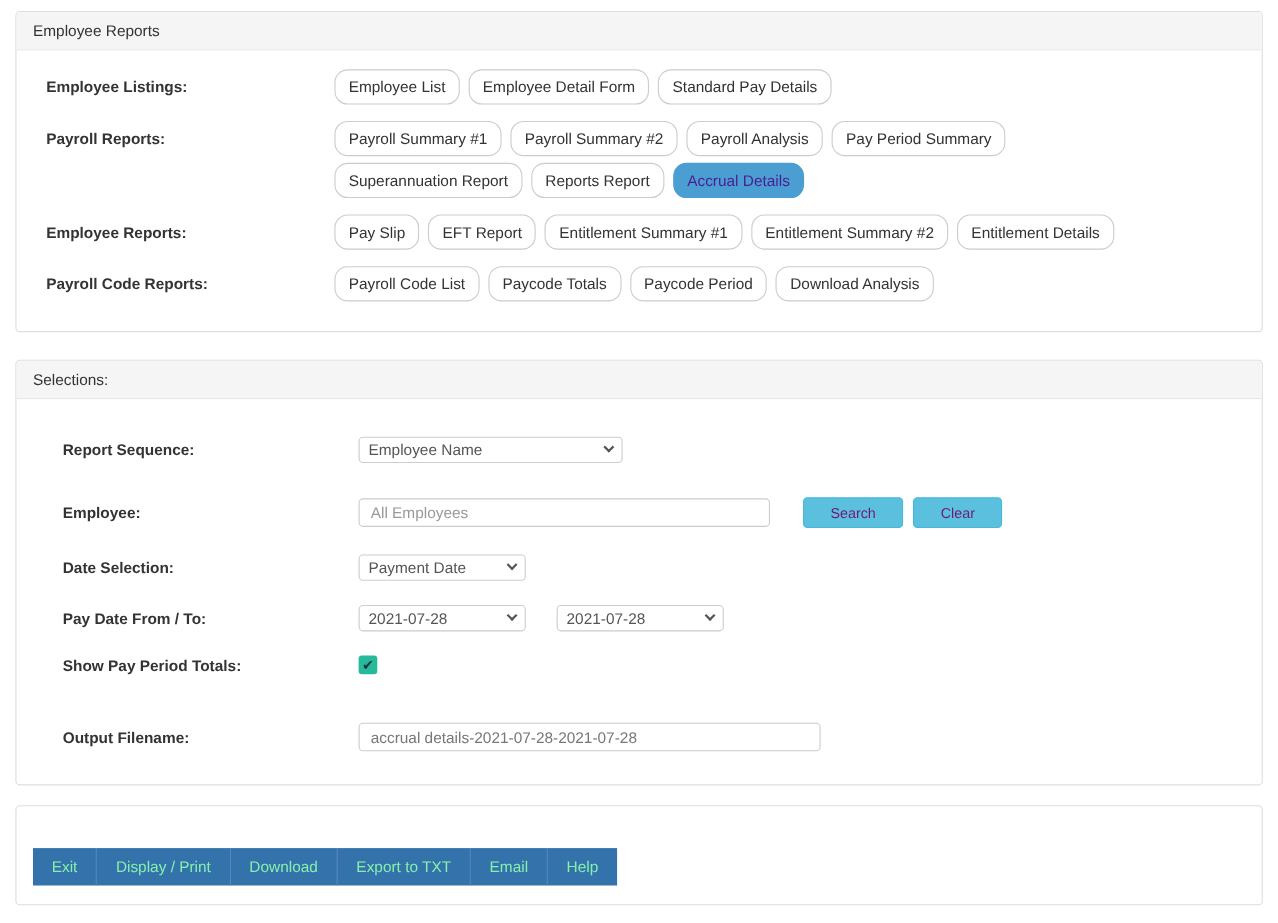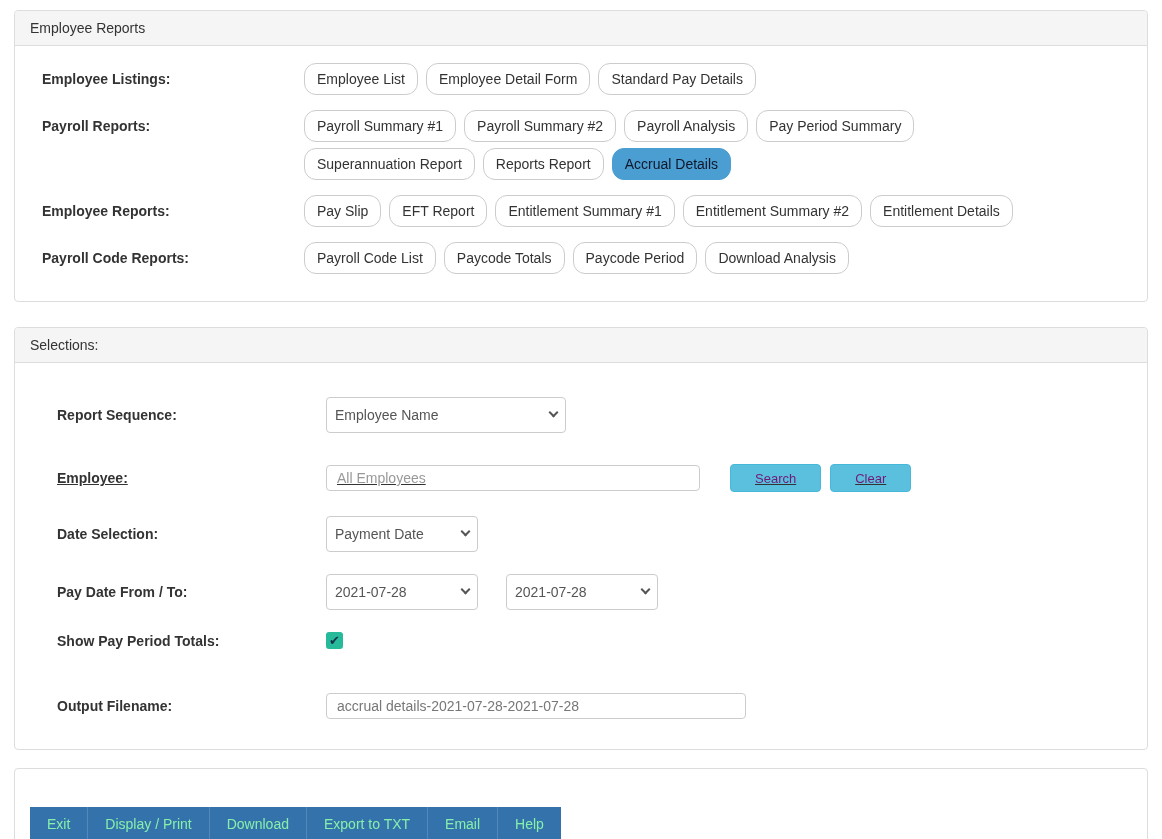--- a/index.html
+++ b/index.html
@@ -50,46 +50,46 @@
     margin-right: 8px;
     font-family: "Liberation Sans", sans-serif;
     font-size: 14px;
     color: #333;
     cursor: pointer;
     white-space: nowrap;
   }
   .btn.active {
     background: var(--active-report-button, #4a9ed2);
     border-color: var(--active-report-button, #4a9ed2);
-    color: #0f172a;
+    color: #4c1d95;
   }
 
   
   .panel-selections { margin-bottom: 18px; }
   .panel-selections .panel-body { padding: 34px 15px 30px 15px; }
   .sel-row { display: flex; align-items: center; }
   .sel-label {
     width: 296px;
     padding-left: 27px;
     font-weight: bold;
     flex: none;
   }
   .row-sequence { margin-bottom: 31px; }
-  .row-employee { margin-bottom: 24px; text-decoration: underline; }
+  .row-employee { margin-bottom: 24px; }
   .row-dateselect { margin-bottom: 22px; }
   .row-paydates { margin-bottom: 22px; }
   .row-totals { margin-bottom: 44px; }
 
   .select-wrap { position: relative; display: inline-block; }
   select {
     -webkit-appearance: none;
     appearance: none;
     border: 1px solid #ccc;
     border-radius: 4px;
-    height: 36px;
+    height: 24px;
     padding: 0 40px 0 8px;
     font-family: "Liberation Sans", sans-serif;
     font-size: 14px;
     color: #555;
     background: #fff;
   }
   .select-wrap .chev {
     position: absolute;
     right: 9px;
     top: 50%;

